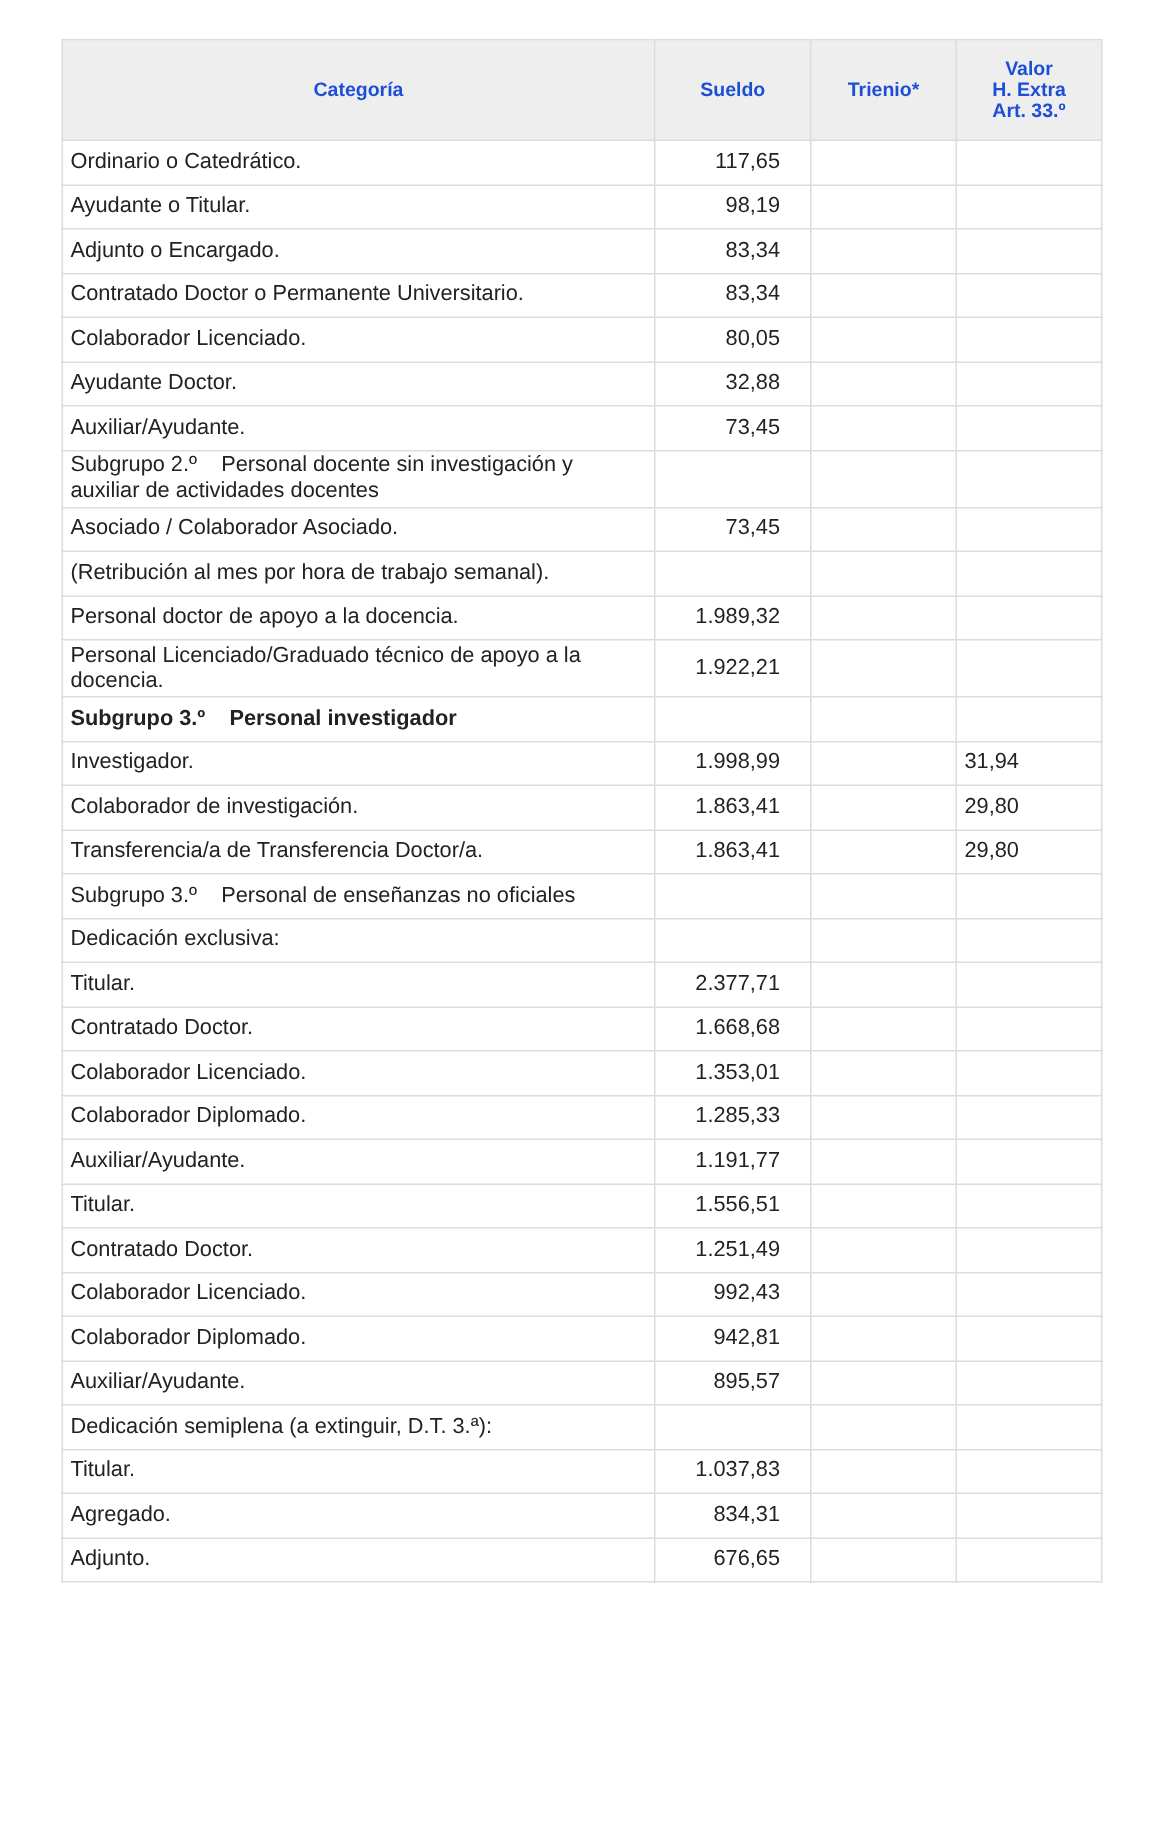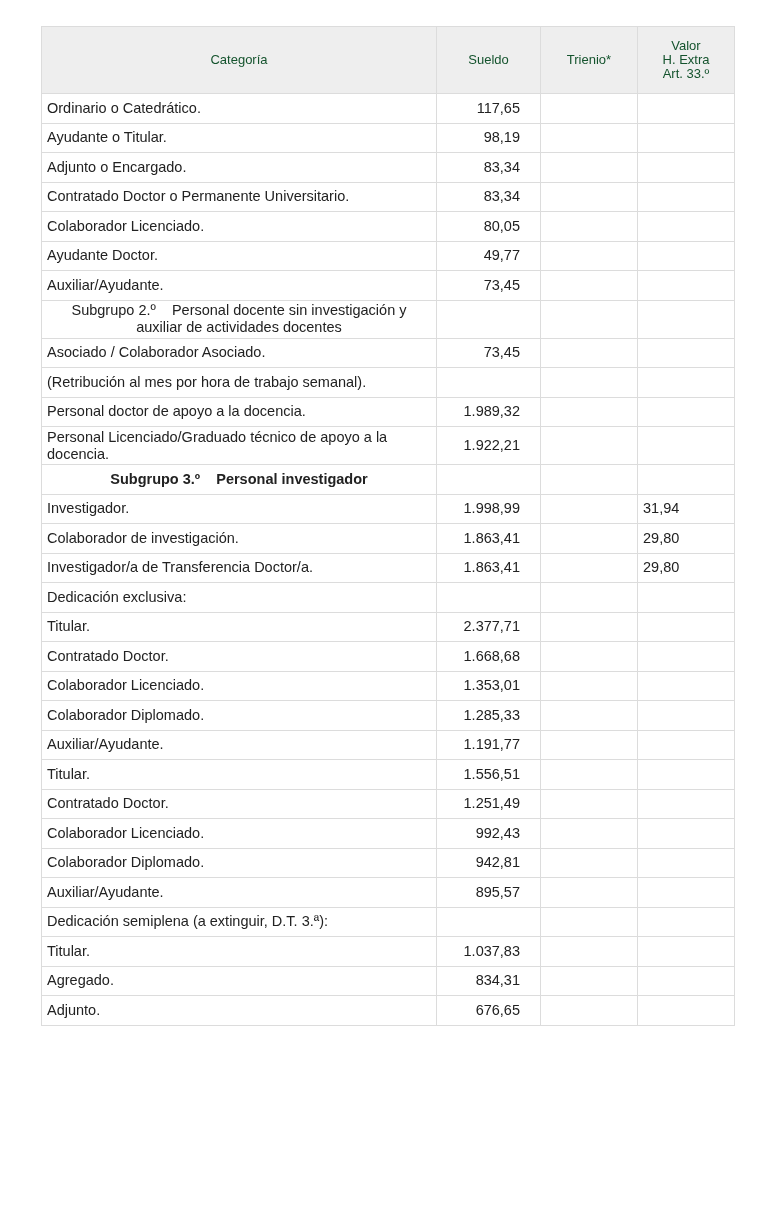--- a/index.html
+++ b/index.html
@@ -3,26 +3,26 @@
 <meta charset="utf-8">
 <style>
   html, body { margin:0; padding:0; background:#ffffff; }
   body { width:780px; height:1224px; position:relative; font-family:"Liberation Sans", sans-serif; color:#222; }
   table.t { position:absolute; left:41px; top:26px; width:693px; border-collapse:collapse; table-layout:fixed; font-size:14.5px; }
   table.t col.c1 { width:395px; }
   table.t col.c2 { width:104px; }
   table.t col.c3 { width:97px; }
   table.t col.c4 { width:97px; }
   table.t th, table.t td { border:1px solid #dcdcdc; padding:0 5px; vertical-align:middle; }
-  table.t th { background:#eeeeee; font-weight:normal; font-size:13px; text-align:center; height:66px; line-height:14px; color:#14532d; }
+  table.t th { background:#eeeeee; font-weight:bold; font-size:13px; text-align:center; height:66px; line-height:14px; color:#1d4ed8; }
   table.t td { height:28.5px; line-height:17px; }
   table.t tr.tall td { height:37px; }
   table.t td.num { text-align:right; padding-right:20px; }
   table.t td.num4 { padding-right:28px; }
-  table.t td.sub { text-align:center; }
+  table.t td.sub { text-align:left; }
   .hdr-line { display:block; }
 </style>
 </head>
 <body>
 
 <table class="t">
   <colgroup>
       <col class="c1">
       <col class="c2">
       <col class="c3">
@@ -66,21 +66,21 @@
         <td class="num4"></td>
       </tr>
       <tr>
         <td>Colaborador Licenciado.</td>
         <td class="num">80,05</td>
         <td class="num"></td>
         <td class="num4"></td>
       </tr>
       <tr>
         <td>Ayudante Doctor.</td>
-        <td class="num">49,77</td>
+        <td class="num">32,88</td>
         <td class="num"></td>
         <td class="num4"></td>
       </tr>
       <tr>
         <td>Auxiliar/Ayudante.</td>
         <td class="num">73,45</td>
         <td class="num"></td>
         <td class="num4"></td>
       </tr>
       <tr class="tall">
@@ -125,24 +125,30 @@
         <td class="num"></td>
         <td class="num4">31,94</td>
       </tr>
       <tr>
         <td>Colaborador de investigación.</td>
         <td class="num">1.863,41</td>
         <td class="num"></td>
         <td class="num4">29,80</td>
       </tr>
       <tr>
-        <td>Investigador/a de Transferencia Doctor/a.</td>
+        <td>Transferencia/a de Transferencia Doctor/a.</td>
         <td class="num">1.863,41</td>
         <td class="num"></td>
         <td class="num4">29,80</td>
+      </tr>
+      <tr>
+        <td class="sub" style="white-space: pre-wrap;">Subgrupo 3.º    Personal de enseñanzas no oficiales</td>
+        <td class="num"></td>
+        <td class="num"></td>
+        <td class="num4"></td>
       </tr>
       <tr>
         <td>Dedicación exclusiva:</td>
         <td class="num"></td>
         <td class="num"></td>
         <td class="num4"></td>
       </tr>
       <tr>
         <td>Titular.</td>
         <td class="num">2.377,71</td>

